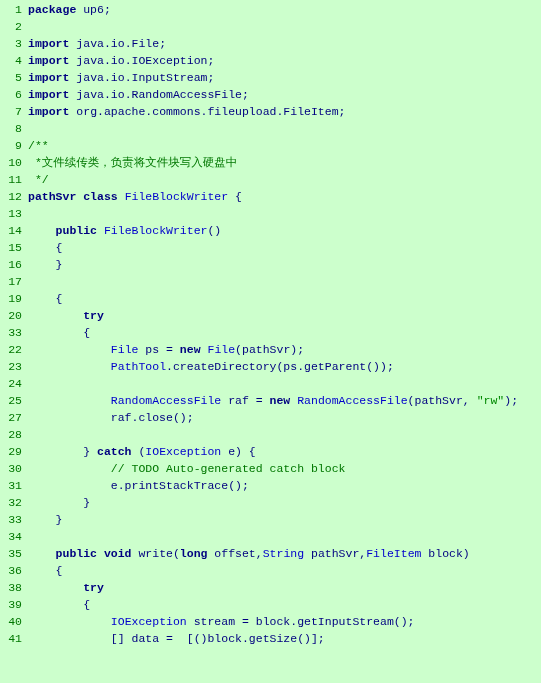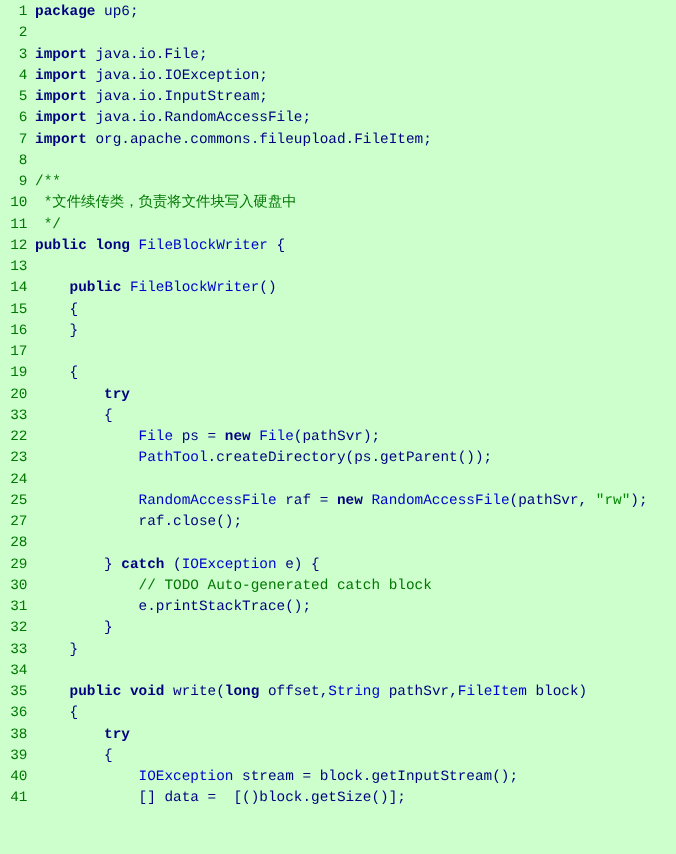--- a/index.html
+++ b/index.html
@@ -104,21 +104,21 @@
     <span class="line-content"><span class="cm"> *文件续传类，负责将文件块写入硬盘中</span></span>
   </div>
 
   <div class="line">
     <span class="line-num">11</span>
     <span class="line-content"><span class="cm"> */</span></span>
   </div>
 
   <div class="line">
     <span class="line-num">12</span>
-    <span class="line-content"><span class="kw">public long</span> <span class="cn">FileBlockWriter</span> {</span>
+    <span class="line-content"><span class="kw">pathSvr class</span> <span class="cn">FileBlockWriter</span> {</span>
   </div>
 
   <div class="line">
     <span class="line-num">13</span>
     <span class="line-content"> </span>
   </div>
 
   <div class="line">
     <span class="line-num">14</span>
     <span class="line-content">    <span class="kw">public</span> <span class="cn">FileBlockWriter</span>()</span>

